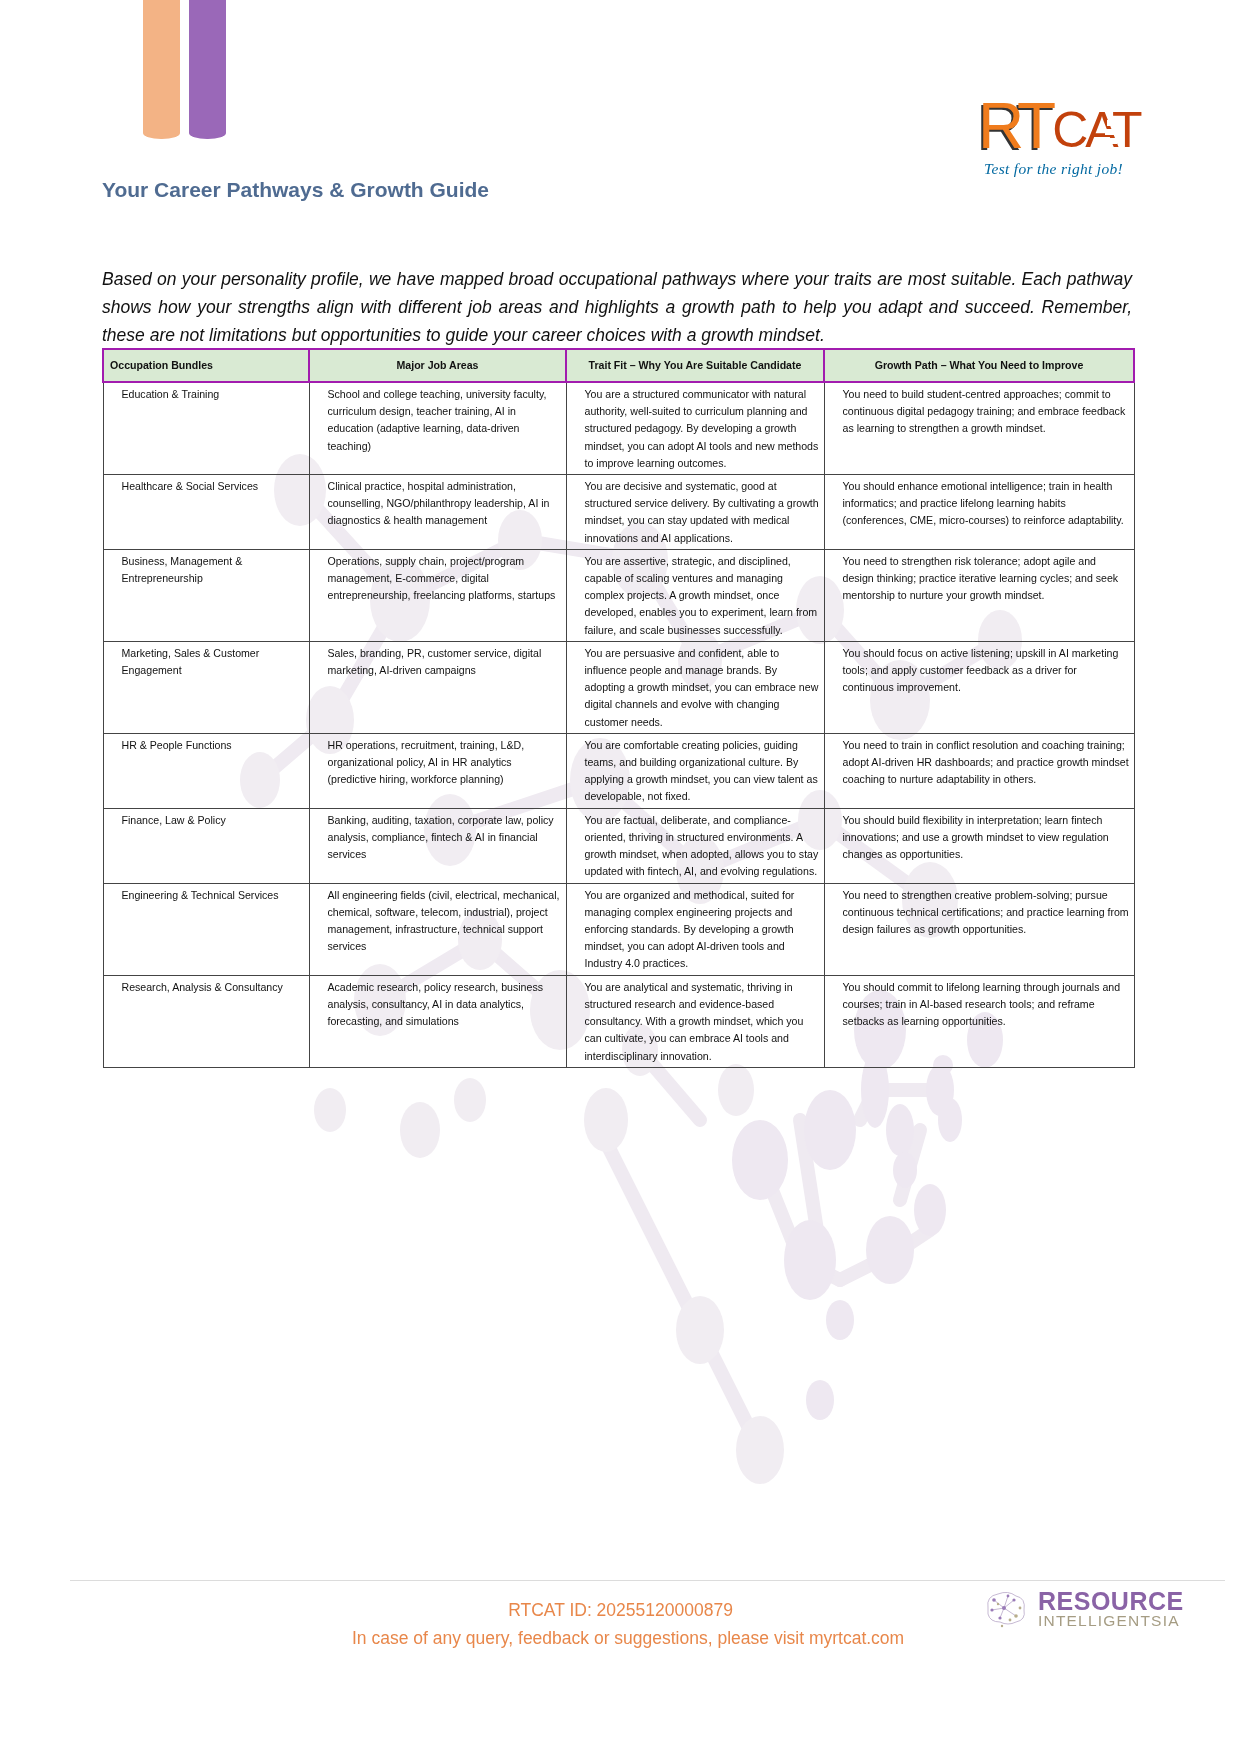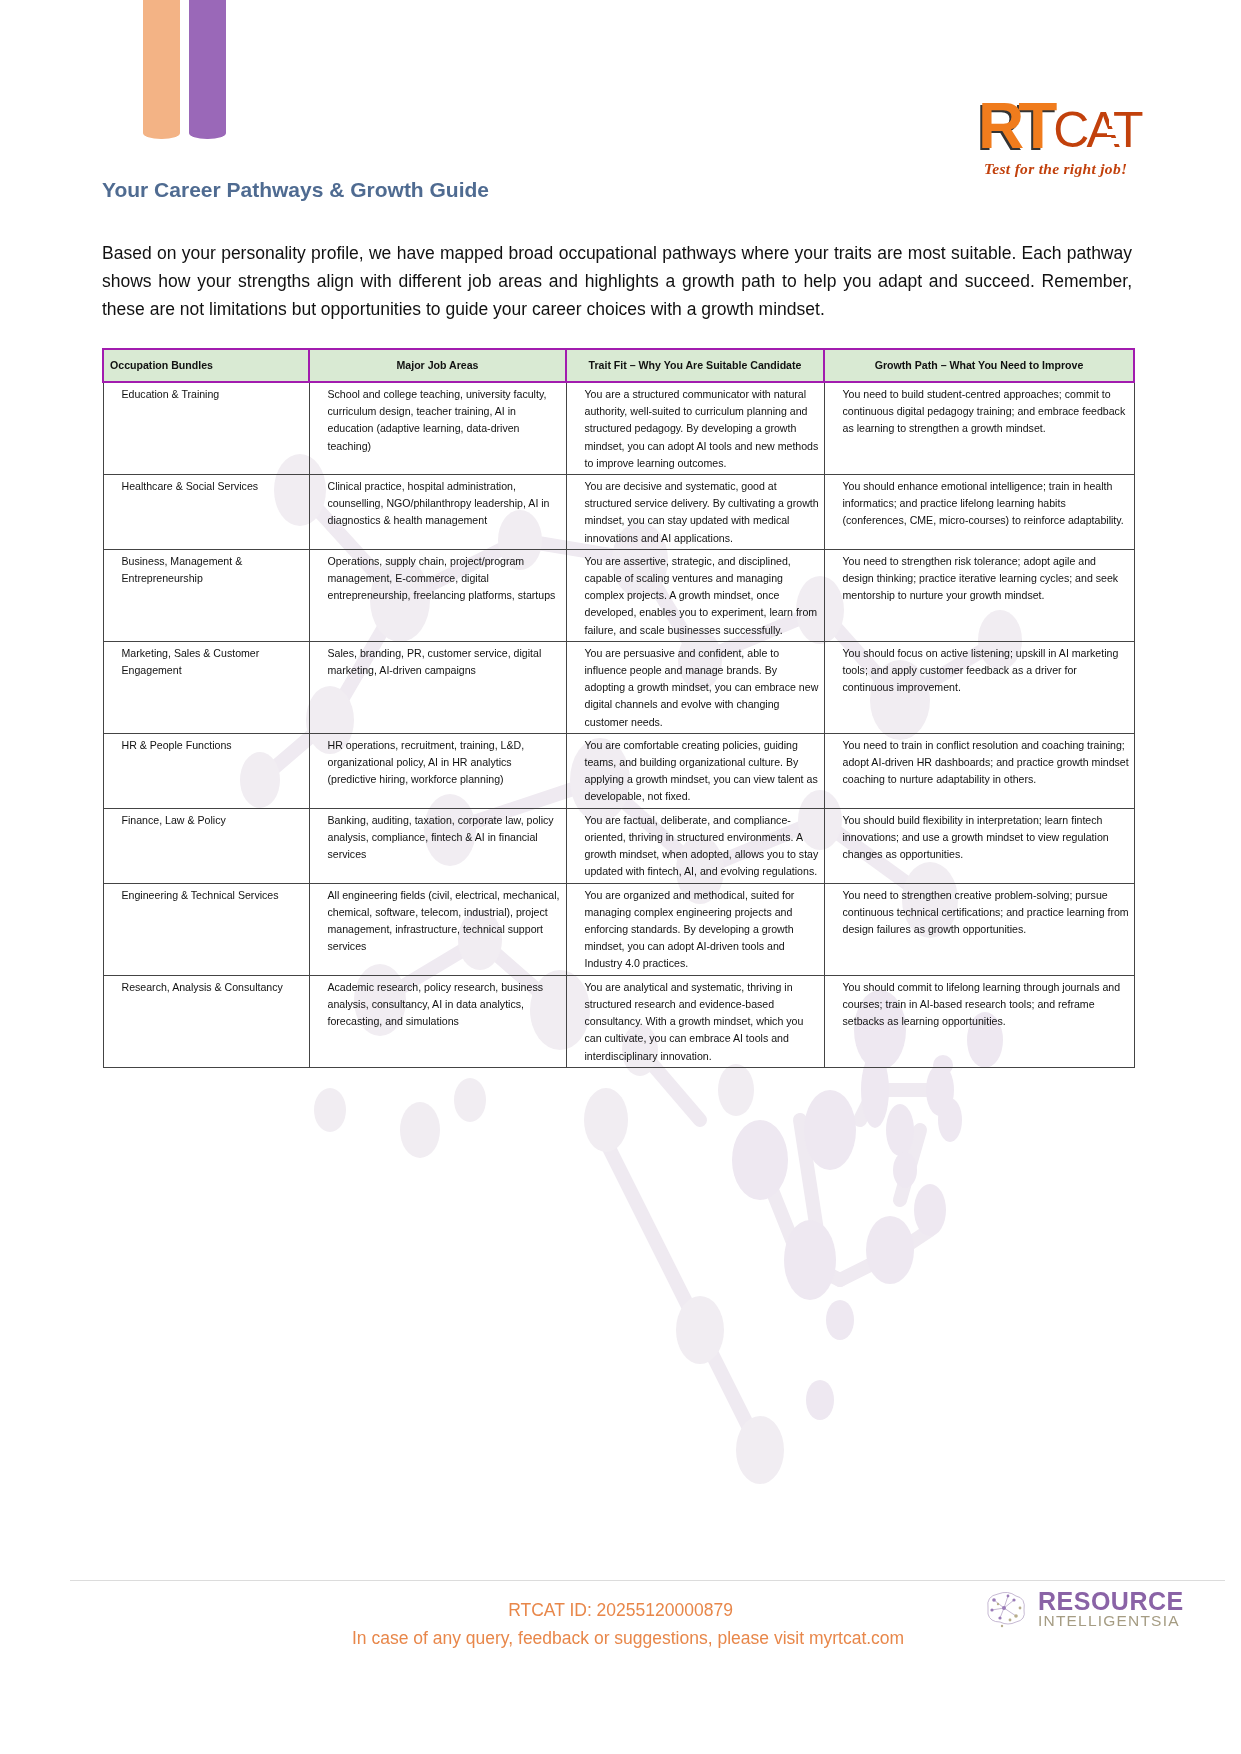--- a/index.html
+++ b/index.html
@@ -4,25 +4,25 @@
 <style>
   html, body { margin: 0; padding: 0; background: #ffffff; }
   body { width: 1241px; height: 1754px; position: relative; overflow: hidden; font-family: "Liberation Sans", sans-serif; color: #111; }
   .watermark { position: absolute; left: 0; top: 0; width: 1241px; height: 1754px; z-index: 0; pointer-events: none; }
   .bars { position: absolute; left: 143px; top: 0; z-index: 1; }
   .bar { position: absolute; top: 0; width: 37px; height: 139px; border-radius: 0 0 18px 18px / 0 0 6px 6px; }
   .bar.orange { left: 0; background: #f3b385; }
   .bar.purple { left: 46px; background: #9a68b8; }
   .logo { position: absolute; left: 978px; top: 86px; width: 200px; z-index: 1; }
   .logo-mark { display: flex; align-items: flex-end; height: 72px; }
-  .logo-rt { font-family: "Liberation Sans", sans-serif; font-weight: 700; font-size: 64px; color: #f07c1d; letter-spacing: -6px; line-height: 64px; text-shadow: -2px 2px 0 #333; }
+  .logo-rt { font-family: "Liberation Sans", sans-serif; font-weight: 400; font-size: 64px; color: #f07c1d; letter-spacing: -6px; line-height: 64px; text-shadow: -2px 2px 0 #333; }
   .logo-cat { font-family: "Liberation Sans", sans-serif; font-weight: 400; font-size: 50px; color: #c2410c; letter-spacing: -3px; line-height: 50px; margin-left: 2px; margin-bottom: 3px; }
-  .logo-tag { font-family: "Liberation Serif", serif; font-style: italic; font-weight: 700; font-size: 15.5px; color: #c2410c; margin-top: 2px; margin-left: 6px; letter-spacing: 0.3px; }
+  .logo-tag { font-family: "Liberation Serif", serif; font-style: italic; font-weight: 400; font-size: 15.5px; color: #0369a1; margin-top: 2px; margin-left: 6px; letter-spacing: 0.3px; }
   .title { position: absolute; left: 102px; top: 178px; margin: 0; font-size: 21px; font-weight: 700; color: #4f6b91; z-index: 1; }
-  .intro { position: absolute; left: 102px; top: 239px; width: 1030px; margin: 0; font-size: 17.5px; line-height: 28px; text-align: justify; z-index: 1; }
+  .intro { position: absolute; left: 102px; top: 265px; width: 1030px; margin: 0; font-size: 17.5px; font-style: italic; line-height: 28px; text-align: justify; z-index: 1; }
   table.bundles { position: absolute; left: 102px; top: 348px; width: 1031px; border-collapse: collapse; z-index: 1; font-size: 10.6px; line-height: 17.2px; table-layout: fixed; }
   table.bundles th { background: #d9ead3; font-weight: 700; height: 31px; padding: 0 6px; border: 2px solid #a21caf; }
   table.bundles th.left { text-align: left; }
   table.bundles td { border: 1px solid #444; vertical-align: top; padding: 3px 4px 2px 18px; background: transparent; }
   .footer-line { position: absolute; left: 70px; top: 1580px; width: 1155px; height: 1px; background: #dcdcdc; z-index: 1; }
   .footer-id { position: absolute; left: 0; width: 1241px; top: 1600px; text-align: center; font-size: 17.5px; color: #e8874a; z-index: 1; }
   .footer-msg { position: absolute; left: 352px; top: 1628px; font-size: 17.5px; color: #e8874a; z-index: 1; }
   .ri-logo { position: absolute; left: 980px; top: 1588px; display: flex; align-items: center; z-index: 1; }
   .ri-brain { width: 50px; height: 42px; }
   .ri-text { margin-left: 8px; }

